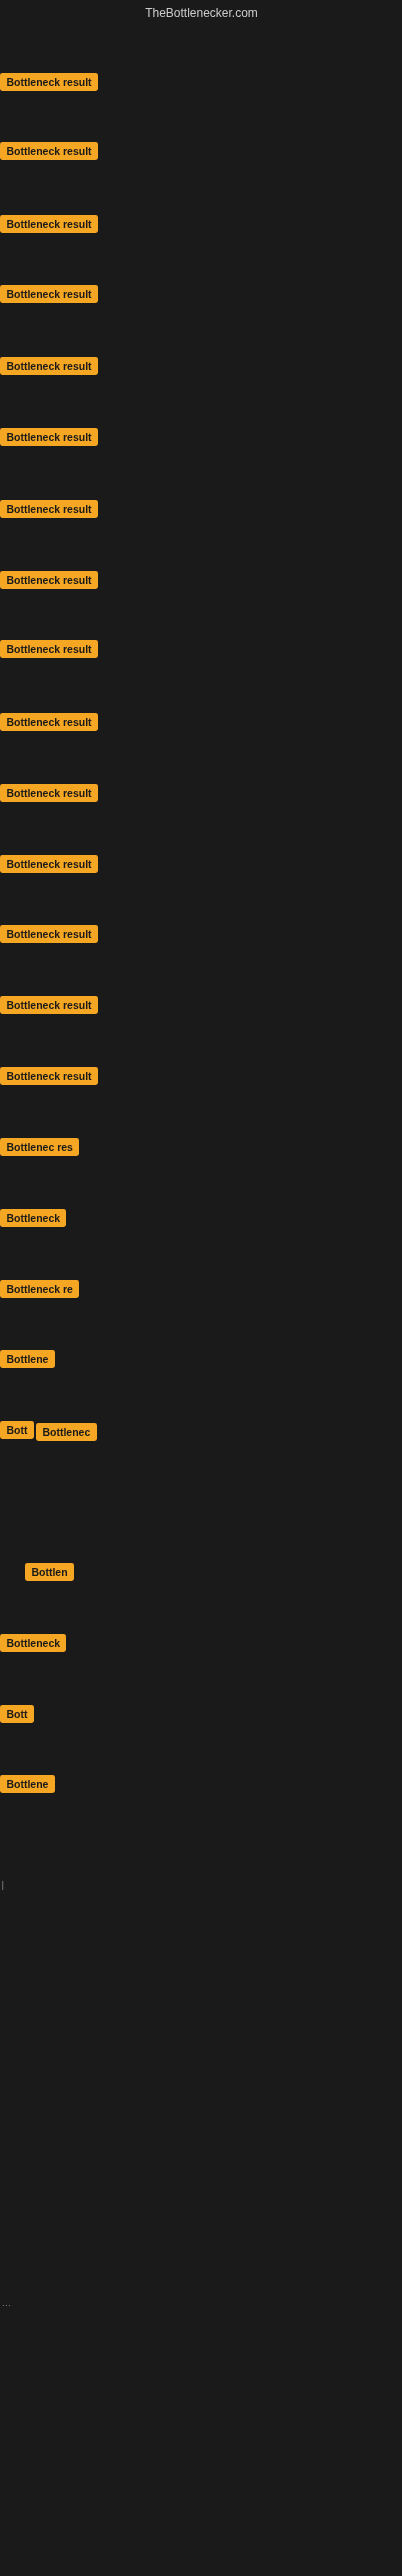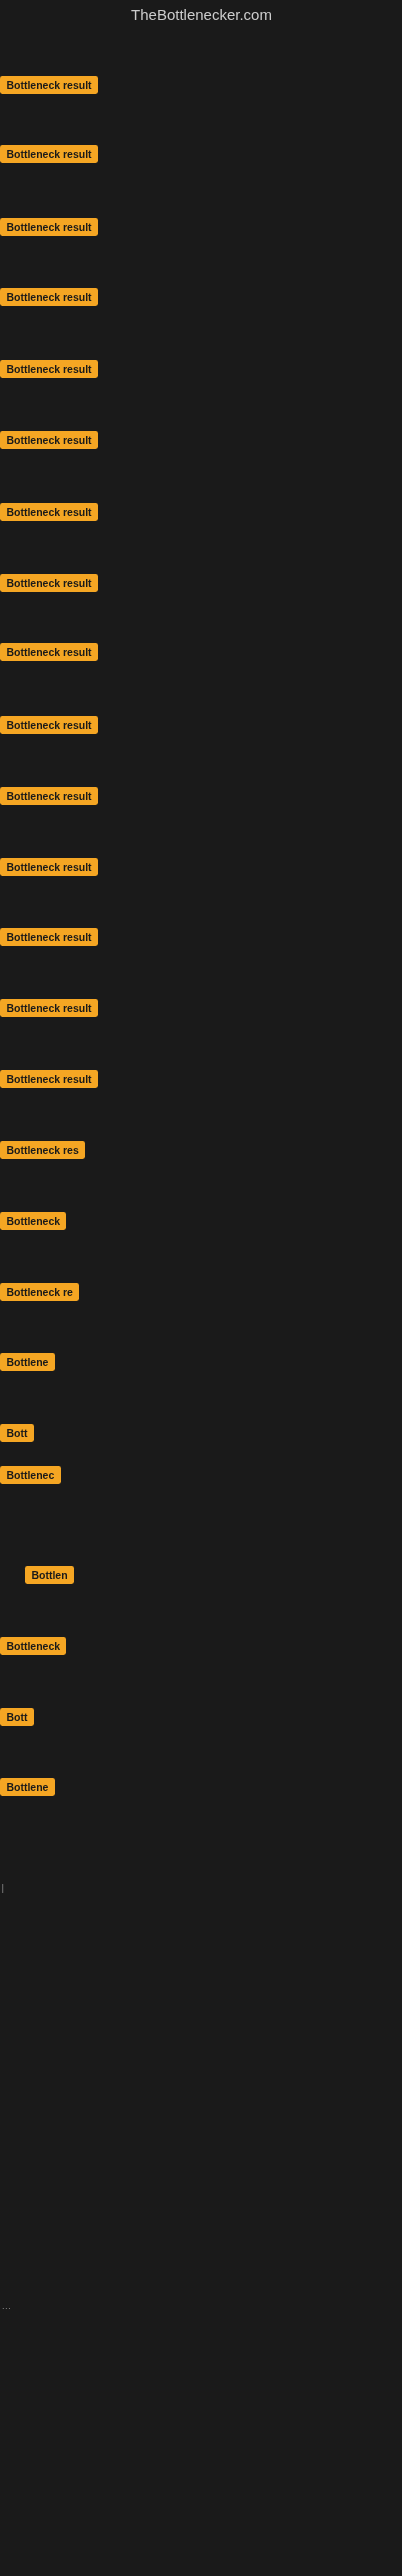--- a/index.html
+++ b/index.html
@@ -12,21 +12,21 @@
       width: 403px;
       min-height: 2576px;
       background-color: #1a1a1a;
       font-family: Arial, sans-serif;
       position: relative;
     }
 
     .site-title {
       text-align: center;
       color: #cccccc;
-      font-size: 15px;
+      font-size: 12px;
       padding: 6.4px 0;
       background-color: #1a1a1a;
     }
 
     .bottleneck-container {
       position: relative;
       width: 403px;
     }
 
     .bottleneck-item {
@@ -68,26 +68,26 @@
     <div class="bottleneck-item" style="top: 401px; left: 0px;"><span class="bottleneck-badge" style="max-width: 141px;">Bottleneck result</span></div>
     <div class="bottleneck-item" style="top: 473px; left: 0px;"><span class="bottleneck-badge" style="max-width: 139px;">Bottleneck result</span></div>
     <div class="bottleneck-item" style="top: 544px; left: 0px;"><span class="bottleneck-badge" style="max-width: 141px;">Bottleneck result</span></div>
     <div class="bottleneck-item" style="top: 613px; left: 0px;"><span class="bottleneck-badge" style="max-width: 140px;">Bottleneck result</span></div>
     <div class="bottleneck-item" style="top: 686px; left: 0px;"><span class="bottleneck-badge" style="max-width: 138px;">Bottleneck result</span></div>
     <div class="bottleneck-item" style="top: 757px; left: 0px;"><span class="bottleneck-badge" style="max-width: 137px;">Bottleneck result</span></div>
     <div class="bottleneck-item" style="top: 828px; left: 0px;"><span class="bottleneck-badge" style="max-width: 135px;">Bottleneck result</span></div>
     <div class="bottleneck-item" style="top: 898px; left: 0px;"><span class="bottleneck-badge" style="max-width: 133px;">Bottleneck result</span></div>
     <div class="bottleneck-item" style="top: 969px; left: 0px;"><span class="bottleneck-badge" style="max-width: 130px;">Bottleneck result</span></div>
     <div class="bottleneck-item" style="top: 1040px; left: 0px;"><span class="bottleneck-badge" style="max-width: 127px;">Bottleneck result</span></div>
-    <div class="bottleneck-item" style="top: 1111px; left: 0px;"><span class="bottleneck-badge" style="max-width: 97px;">Bottleneck res</span></div>
+    <div class="bottleneck-item" style="top: 1111px; left: 0px;"><span class="bottleneck-badge" style="max-width: 97px;">Bottlenec res</span></div>
     <div class="bottleneck-item" style="top: 1182px; left: 0px;"><span class="bottleneck-badge" style="max-width: 68px;">Bottleneck</span></div>
     <div class="bottleneck-item" style="top: 1253px; left: 0px;"><span class="bottleneck-badge" style="max-width: 81px;">Bottleneck re</span></div>
     <div class="bottleneck-item" style="top: 1323px; left: 0px;"><span class="bottleneck-badge" style="max-width: 58px;">Bottlene</span></div>
     <div class="bottleneck-item" style="top: 1394px; left: 0px;"><span class="bottleneck-badge" style="max-width: 36px;">Bott</span></div>
-    <div class="bottleneck-item" style="top: 1436px; left: 0px;"><span class="bottleneck-badge" style="max-width: 64px;">Bottlenec</span></div>
+    <div class="bottleneck-item" style="top: 1396px; left: 0px; padding-left: 36px;"><span class="bottleneck-badge" style="max-width: 64px;">Bottlenec</span></div>
     <div class="bottleneck-item" style="top: 1536px; left: 0px; margin-left: 25px;"><span class="bottleneck-badge" style="max-width: 55px;">Bottlen</span></div>
     <div class="bottleneck-item" style="top: 1607px; left: 0px;"><span class="bottleneck-badge" style="max-width: 68px;">Bottleneck</span></div>
     <div class="bottleneck-item" style="top: 1678px; left: 0px;"><span class="bottleneck-badge" style="max-width: 34px;">Bott</span></div>
     <div class="bottleneck-item" style="top: 1748px; left: 0px;"><span class="bottleneck-badge" style="max-width: 60px;">Bottlene</span></div>
     <div class="bottom-marker" style="top: 1852px; left: 1.6px;">|</div>
     <div class="bottom-marker" style="top: 2270px; left: 1.6px;">…</div>
   </div>
 
 
 </body></html>

